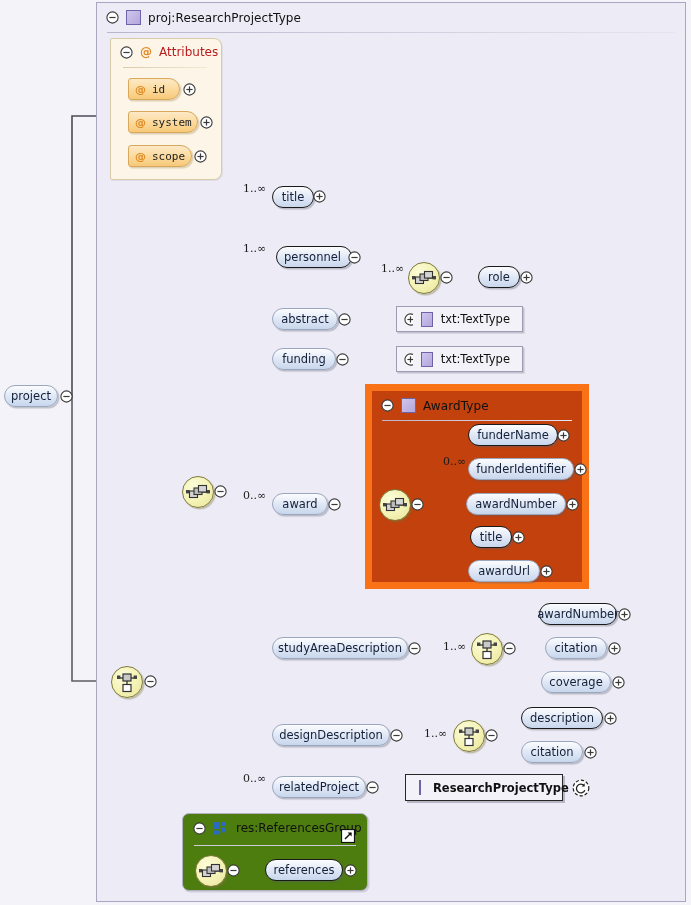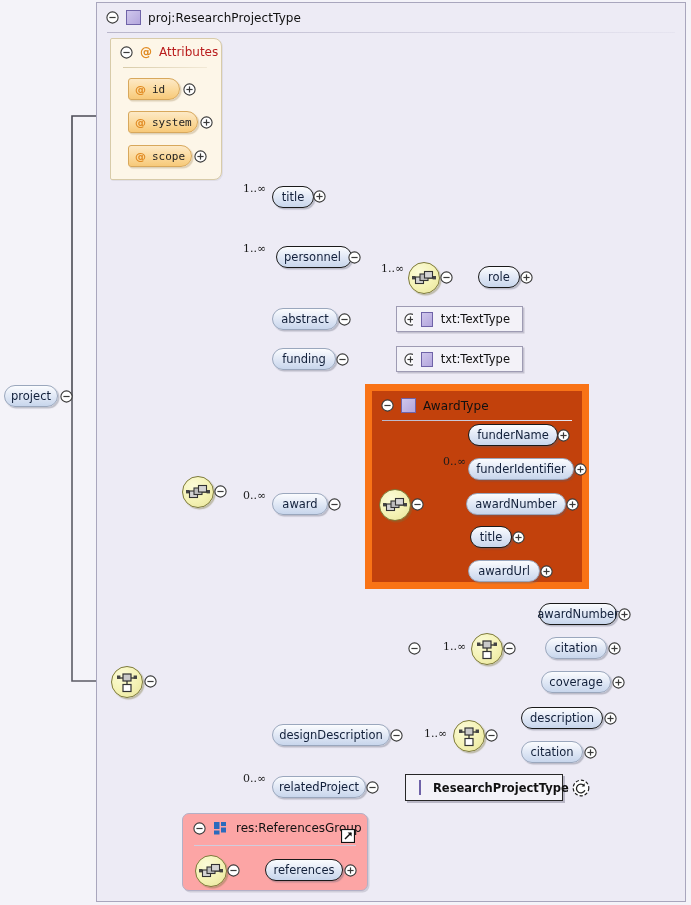--- a/index.html
+++ b/index.html
@@ -44,21 +44,21 @@
   .refbox{
     position:absolute;background:#f3f2f8;border:1px solid #9e9bb3;
     box-sizing:border-box;display:flex;align-items:center;gap:8px;
     padding:0 12px 0 7px;font-size:11.5px;color:#111;
     box-shadow:1.5px 1.5px 0 rgba(120,118,140,.35);
   }
   .refbox.solidline{border:1.6px solid #262626;box-shadow:2px 2px 0 rgba(120,118,140,.45);gap:12px;}
 
   
   .groupbox{
-    position:absolute;background:#fca5a5;border:1px solid #b3b0c6;
+    position:absolute;background:#4d7c0f;border:1px solid #b3b0c6;
     border-radius:7px;box-sizing:border-box;
     box-shadow:1.5px 1.5px 0 rgba(120,118,140,.25);
   }
   .groupbox-hdr{position:absolute;left:10px;top:7px;display:flex;align-items:center;gap:8px;}
   .groupbox-hdr .ttl{font-size:12px;color:#111;}
   .group-rule{position:absolute;left:11px;right:11px;top:31px;height:1px;background:#cfcddd;}
 
   
   .node{
     position:absolute;height:22px;border-radius:11px;
@@ -452,20 +452,23 @@
 
   <div class="node optional" style="left:468px;top:560px;width:72px;">
     <span>awardUrl</span>
   </div>
   <svg class="pm" style="left:540px;top:565px;">
     <circle cx="6.5" cy="6.5" r="5.6" fill="#fff" stroke="#3a3a3a" stroke-width="1.1"></circle>
     <line x1="3.4" y1="6.5" x2="9.6" y2="6.5" stroke="#3a3a3a" stroke-width="1.2"></line>
     <line x1="6.5" y1="3.4" x2="6.5" y2="9.6" stroke="#3a3a3a" stroke-width="1.2"></line>
   </svg>
 
+  <div class="node optional" style="left:272px;top:637px;width:136px;">
+    <span>studyAreaDescription</span>
+  </div>
   <svg class="pm" style="left:408px;top:642px;">
     <circle cx="6.5" cy="6.5" r="5.6" fill="#fff" stroke="#3a3a3a" stroke-width="1.1"></circle>
     <line x1="3.4" y1="6.5" x2="9.6" y2="6.5" stroke="#3a3a3a" stroke-width="1.2"></line>
   </svg>
   <span class="card" style="left:443px;top:640px;">1..∞</span>
   <div class="comp" style="left:471px;top:633px;">
     <svg width="30" height="30" viewBox="0 0 30 30">
       <line x1="5" y1="11" x2="25" y2="11" stroke="#333" stroke-width="1.3"></line>
       <line x1="15" y1="11" x2="15" y2="20" stroke="#333" stroke-width="1.3"></line>
       <rect x="5" y="8.5" width="3.4" height="3.4" fill="#444"></rect>

